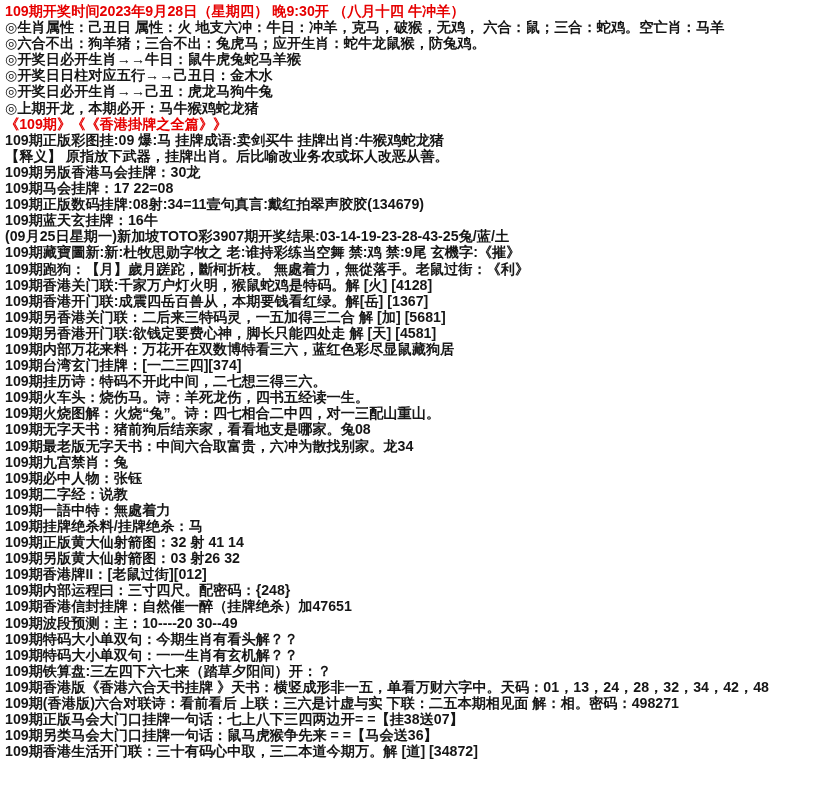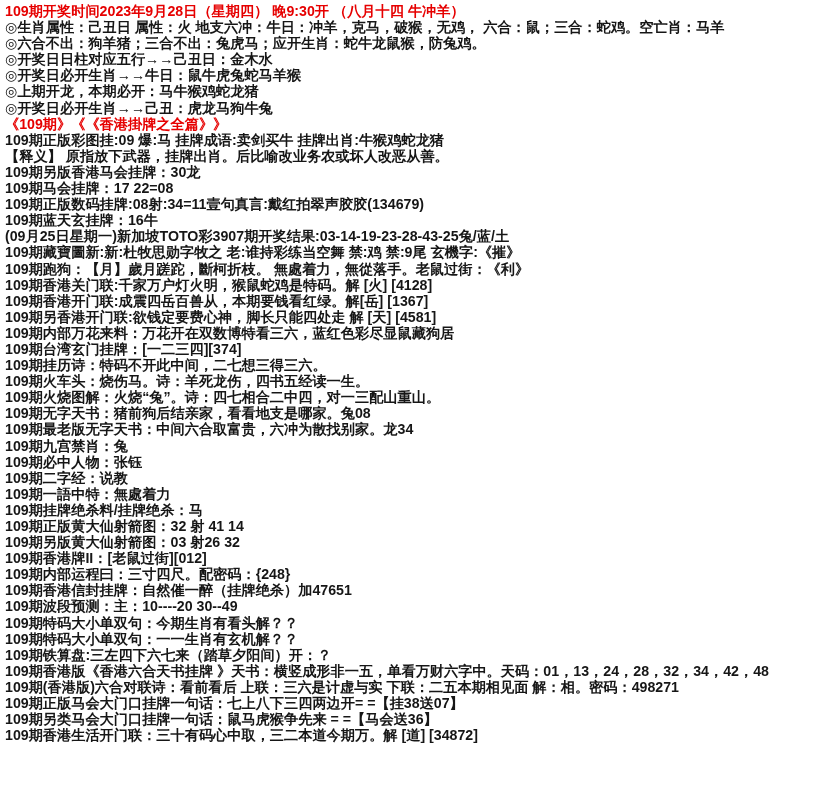--- a/index.html
+++ b/index.html
@@ -22,36 +22,37 @@
   }
   .line.red { color:var(--red); }
 </style>
 </head>
 <body>
 
 <main class="page">
   <div class="line red">109期开奖时间2023年9月28日（星期四）  晚9:30开 （八月十四 牛冲羊）</div>
   <div class="line">◎生肖属性：己丑日 属性：火 地支六冲：牛日：冲羊，克马，破猴，无鸡， 六合：鼠；三合：蛇鸡。空亡肖：马羊</div>
   <div class="line">◎六合不出：狗羊猪；三合不出：兔虎马；应开生肖：蛇牛龙鼠猴，防兔鸡。</div>
+  <div class="line">◎开奖日必开生肖→→牛日：鼠牛虎兔蛇马羊猴</div>
   <div class="line">◎开奖日日柱对应五行→→己丑日：金木水</div>
-  <div class="line">◎开奖日必开生肖→→牛日：鼠牛虎兔蛇马羊猴</div>
+  <div class="line">◎开奖日必开生肖→→己丑：虎龙马狗牛兔</div>
   <div class="line">◎上期开龙，本期必开：马牛猴鸡蛇龙猪</div>
-  <div class="line">◎开奖日必开生肖→→己丑：虎龙马狗牛兔</div>
   <div class="line red">《109期》《《香港掛牌之全篇》》</div>
   <div class="line">109期正版彩图挂:09 爆:马 挂牌成语:卖剑买牛 挂牌出肖:牛猴鸡蛇龙猪</div>
   <div class="line">【释义】 原指放下武器，挂牌出肖。后比喻改业务农或坏人改恶从善。</div>
   <div class="line">109期另版香港马会挂牌：30龙</div>
   <div class="line">109期马会挂牌：17 22=08</div>
   <div class="line">109期正版数码挂牌:08射:34=11壹句真言:戴红拍翠声胶胶(134679)</div>
   <div class="line">109期蓝天玄挂牌：16牛</div>
   <div class="line">(09月25日星期一)新加坡TOTO彩3907期开奖结果:03-14-19-23-28-43-25兔/蓝/土</div>
   <div class="line">109期藏寶圖新:新:杜牧思勋字牧之 老:谁持彩练当空舞 禁:鸡 禁:9尾 玄機字:《摧》</div>
   <div class="line">109期跑狗：【月】歲月蹉跎，斷柯折枝。 無處着力，無從落手。老鼠过街：《利》</div>
   <div class="line">109期香港关门联:千家万户灯火明，猴鼠蛇鸡是特码。解 [火] [4128]</div>
   <div class="line">109期香港开门联:成震四岳百兽从，本期要钱看红绿。解[岳] [1367]</div>
+  <div class="line">109期另香港关门联：二后来三特码灵，一五加得三二合 解 [加] [5681]</div>
   <div class="line">109期另香港开门联:欲钱定要费心神，脚长只能四处走 解 [天] [4581]</div>
   <div class="line">109期内部万花来料：万花开在双数博特看三六，蓝红色彩尽显鼠藏狗居</div>
   <div class="line">109期台湾玄门挂牌：[一二三四][374]</div>
   <div class="line">109期挂历诗：特码不开此中间，二七想三得三六。</div>
   <div class="line">109期火车头：烧伤马。诗：羊死龙伤，四书五经读一生。</div>
   <div class="line">109期火烧图解：火烧“兔”。诗：四七相合二中四，对一三配山重山。</div>
   <div class="line">109期无字天书：猪前狗后结亲家，看看地支是哪家。兔08</div>
   <div class="line">109期最老版无字天书：中间六合取富贵，六冲为散找别家。龙34</div>
   <div class="line">109期九宫禁肖：兔</div>
   <div class="line">109期必中人物：张钰</div>

